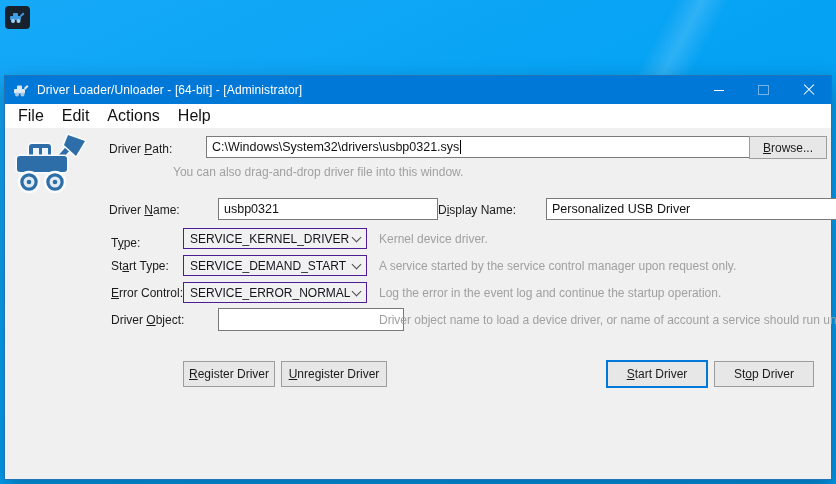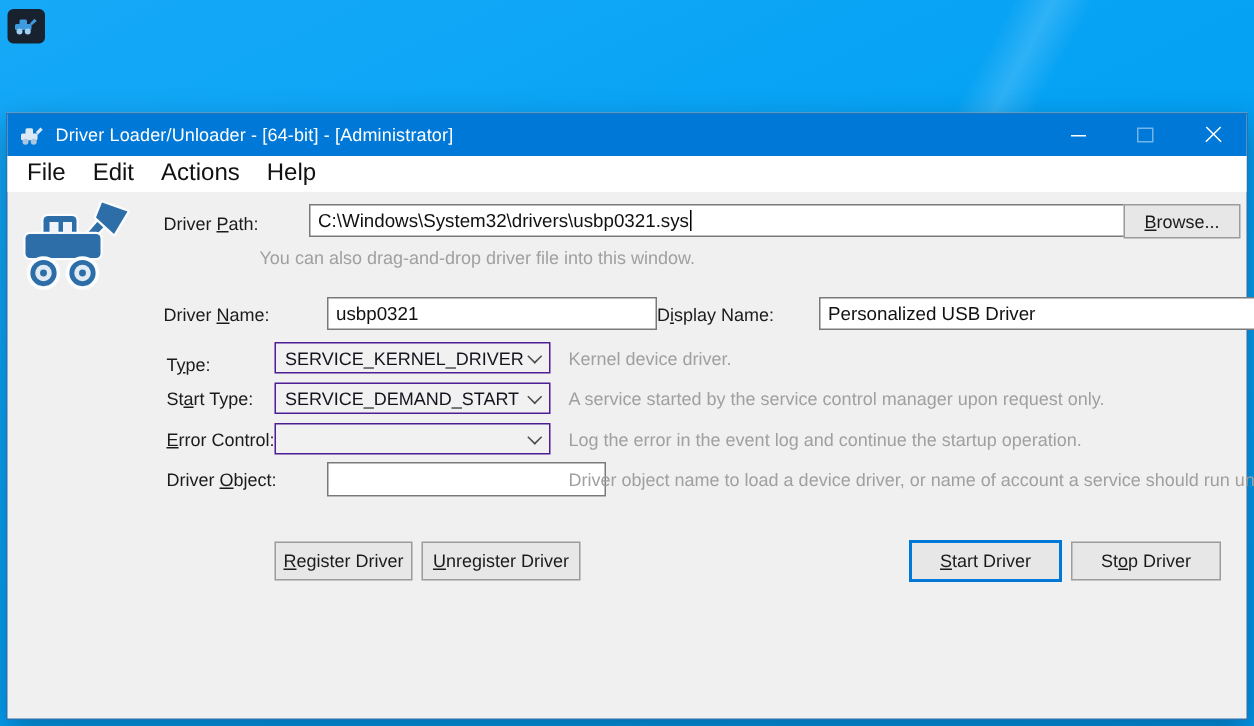--- a/index.html
+++ b/index.html
@@ -141,20 +141,21 @@
 
       <span class="lbl" style="left:106px;top:131px;">St<u>a</u>rt Type:</span>
       <div class="combo" style="left:178px;top:127px;width:184px;height:21px;">
         <span>SERVICE_DEMAND_START</span>
         <span class="chev"></span>
       </div>
       <span class="hint" style="left:374px;top:131px;">A service started by the service control manager upon request only.</span>
 
       <span class="lbl" style="left:106px;top:158px;"><u>E</u>rror Control:</span>
       <div class="combo" style="left:178px;top:154px;width:184px;height:21px;">
+        <span>SERVICE_ERROR_NORMAL</span>
         <span class="chev"></span>
       </div>
       <span class="hint" style="left:374px;top:158px;">Log the error in the event log and continue the startup operation.</span>
 
       <span class="lbl" style="left:106px;top:185px;">Driver <u>O</u>bject:</span>
       <input class="fld" style="left: 178px; top: 180px; width: 186px; height: 23px;" value="">
       <span class="hint" style="left:374px;top:185px;">Driver object name to load a device driver, or name of account a service should run under.</span>
 
       <div class="btn" style="left:178px;top:233px;width:92px;height:26px;"><u>R</u>egister Driver</div>
       <div class="btn" style="left:276px;top:233px;width:106px;height:26px;"><u>U</u>nregister Driver</div>

